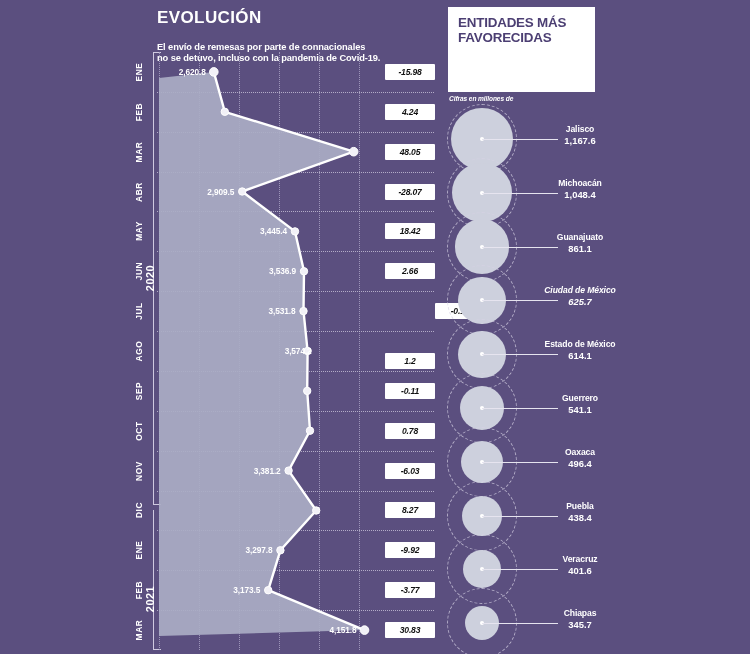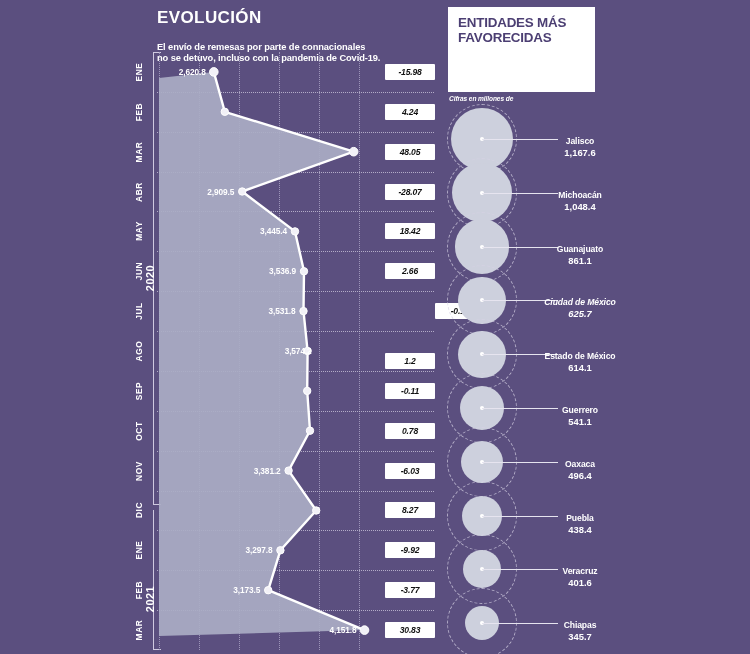--- a/index.html
+++ b/index.html
@@ -103,21 +103,21 @@
   #bubbles{position:absolute;left:0;top:104px;width:310px;height:550px;}
   .bubble-row{position:absolute;left:0;width:310px;}
   .ring{
     position:absolute;border-radius:50%;
     border:1px dashed rgba(214,210,228,.72);
     box-sizing:border-box;
   }
   .disc{position:absolute;border-radius:50%;background:#cdd0dd;}
   .leader{position:absolute;height:1px;background:#e6e4ef;}
   .dot{position:absolute;width:4px;height:4px;border-radius:50%;background:#ffffff;}
-  .bub-text{position:absolute;text-align:center;margin-top:12px;}
+  .bub-text{position:absolute;text-align:center;}
   .bub-name{color:#ffffff;font-size:8.6px;font-weight:bold;letter-spacing:-.1px;white-space:nowrap;}
   .bub-val{color:#ffffff;font-size:9.4px;font-weight:bold;letter-spacing:0;white-space:nowrap;margin-top:1px;}
 </style>
 </head>
 <body>
 
 <div id="root">
 
   <div id="left-panel">
 

